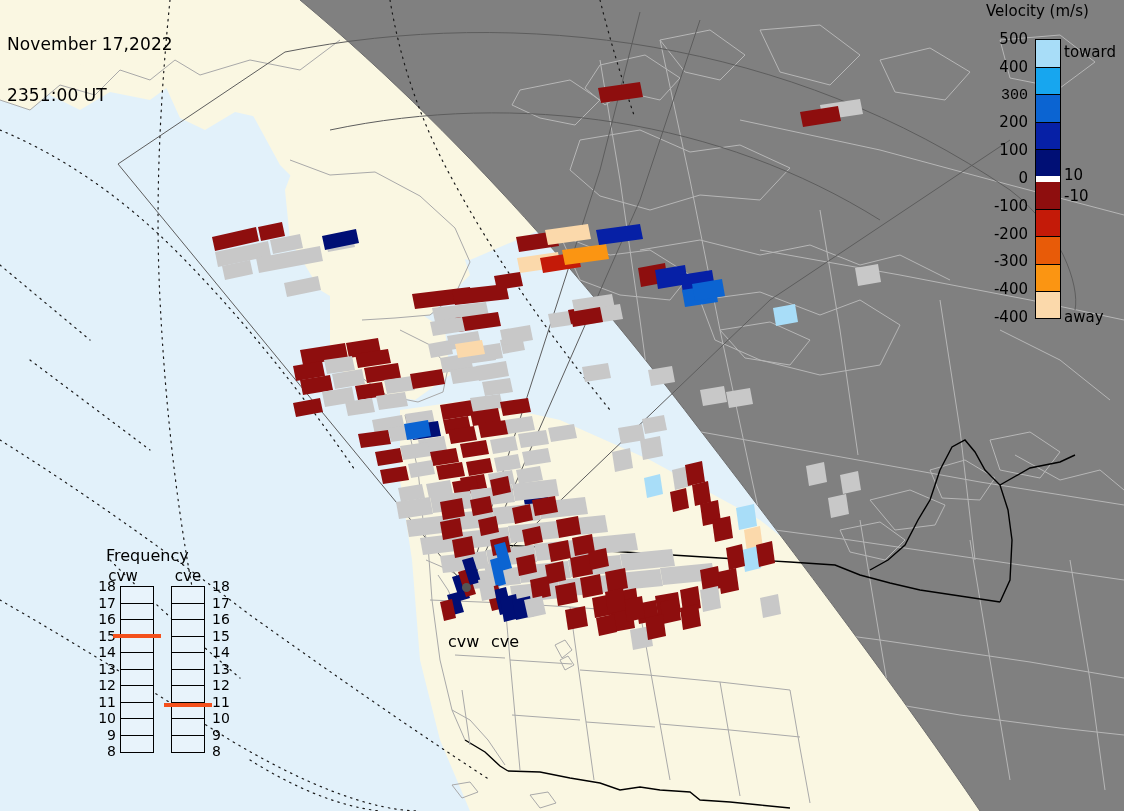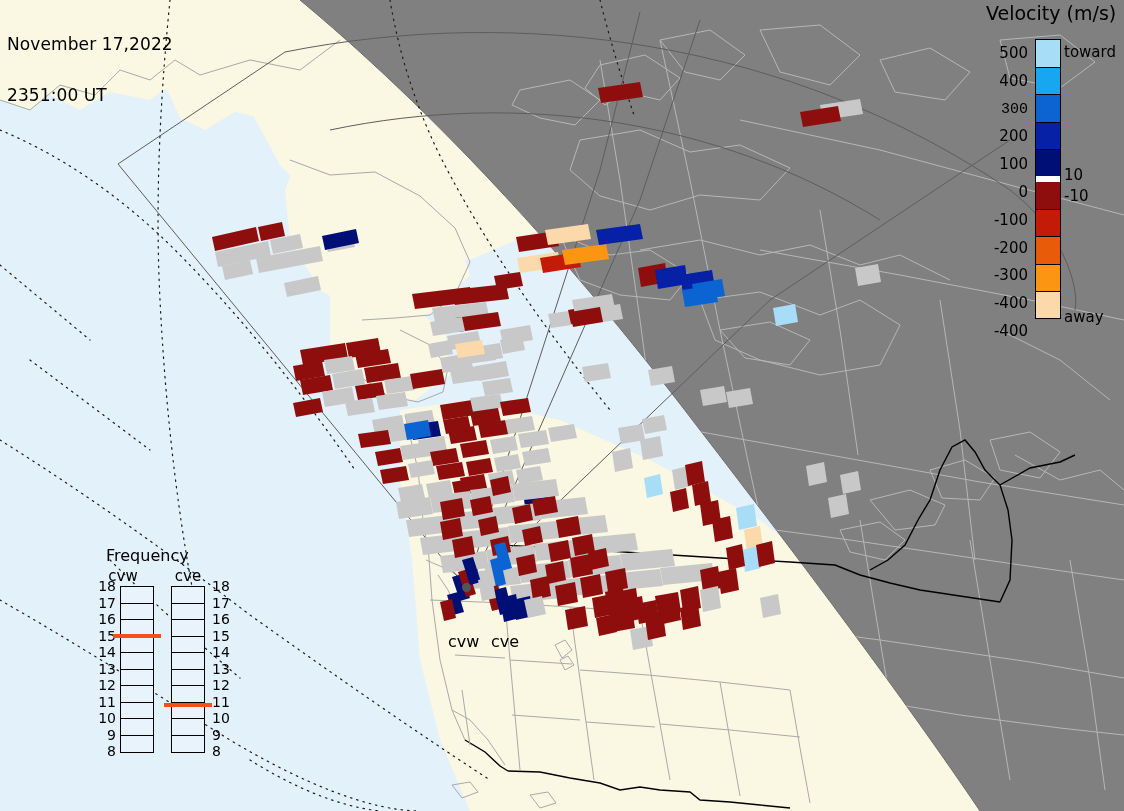--- a/index.html
+++ b/index.html
@@ -16,28 +16,28 @@
     position:absolute;left:7px;top:2px;z-index:40;
     color:#000;font-size:17px;line-height:17px;letter-spacing:.1px;
     white-space:pre;text-shadow:none;
   }
   #timestamp div{margin:0;padding:0;}
 
   
   #velocity-panel{position:absolute;right:0;top:0;width:144px;height:340px;z-index:40;}
   #velocity-title{
     position:absolute;left:6px;top:2px;width:138px;
-    font-size:19px;color:#000;white-space:nowrap;
+    font-size:15px;color:#000;white-space:nowrap;
   }
   #cbar{
     position:absolute;left:55px;top:39px;width:26px;height:280px;
     border:1px solid #000;box-sizing:border-box;
   }
   .cband{width:100%;box-sizing:border-box;}
-  .cbar-ticks{position:absolute;left:0px;top:33px;width:52px;height:290px;margin-top:14px;}
+  .cbar-ticks{position:absolute;left:0px;top:33px;width:52px;height:290px;}
   .ctick{
     position:absolute;right:4px;text-align:right;font-size:15px;color:#000;
     transform:translateY(-50%);white-space:nowrap;
   }
   .cbar-side{position:absolute;left:84px;top:33px;width:60px;height:290px;}
   .sidelab{
     position:absolute;left:0;font-size:15px;color:#000;
     transform:translateY(-50%);white-space:nowrap;
   }
 

